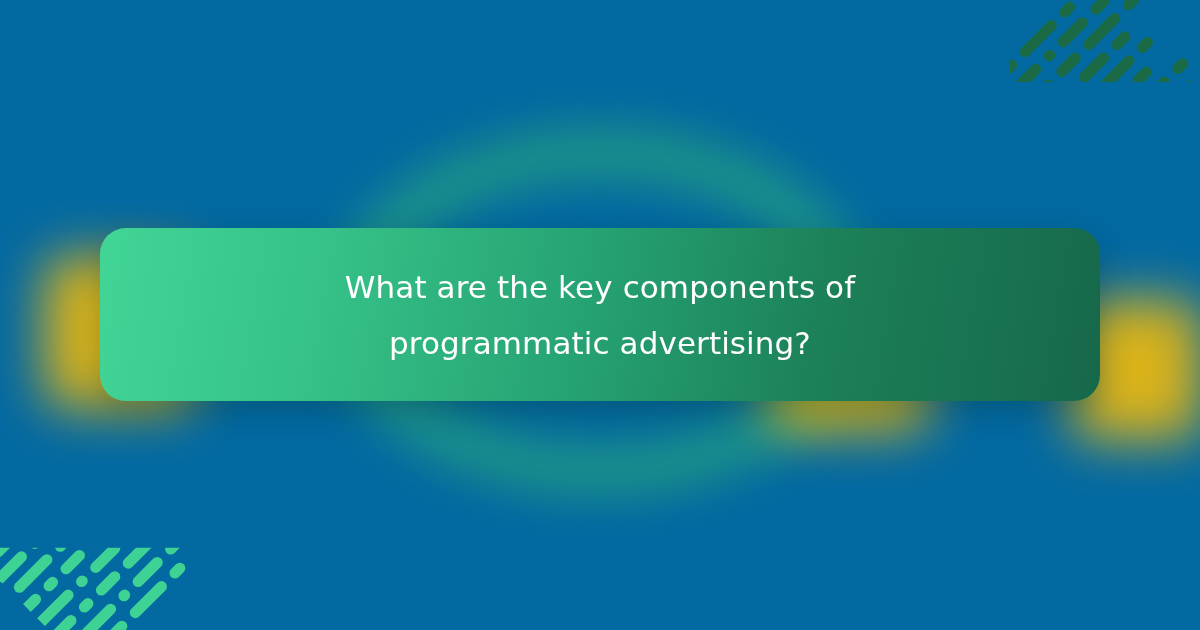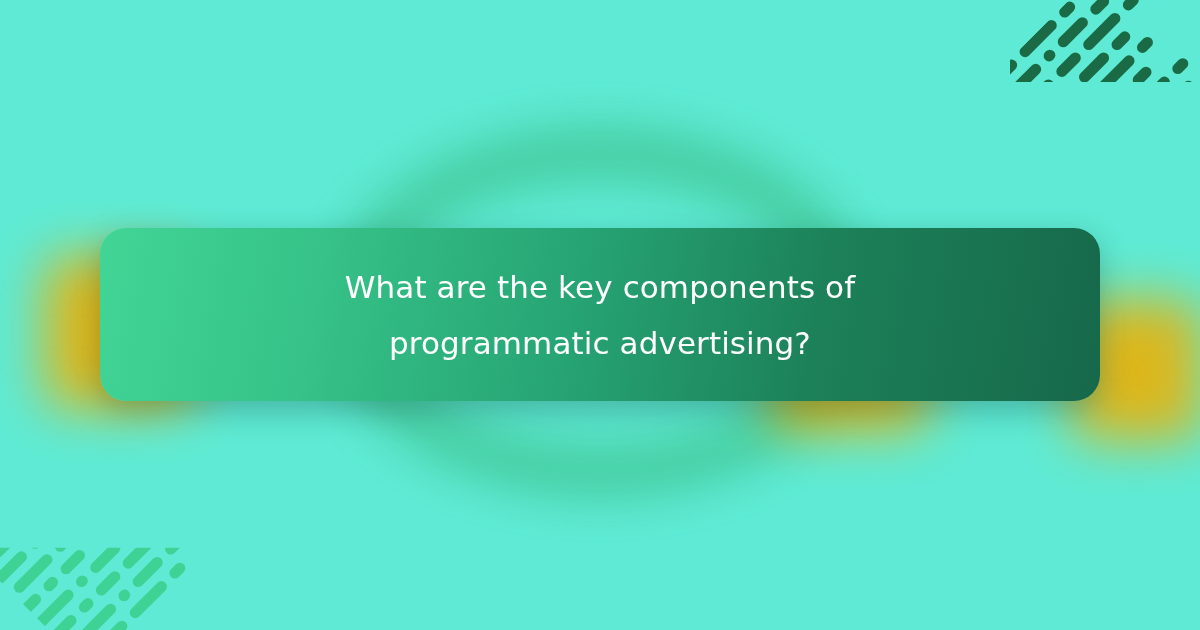--- a/index.html
+++ b/index.html
@@ -9,21 +9,21 @@
   }
   body {
     font-family: "DejaVu Sans", sans-serif;
   }
 
   #stage {
     position: relative;
     width: 1200px;
     height: 630px;
     overflow: hidden;
-    background: #5eead4;
+    background: #0369a1;
   }
 
   
   .blob-layer {
     position: absolute;
     inset: 0;
     overflow: hidden;
   }
 
   .blob {

